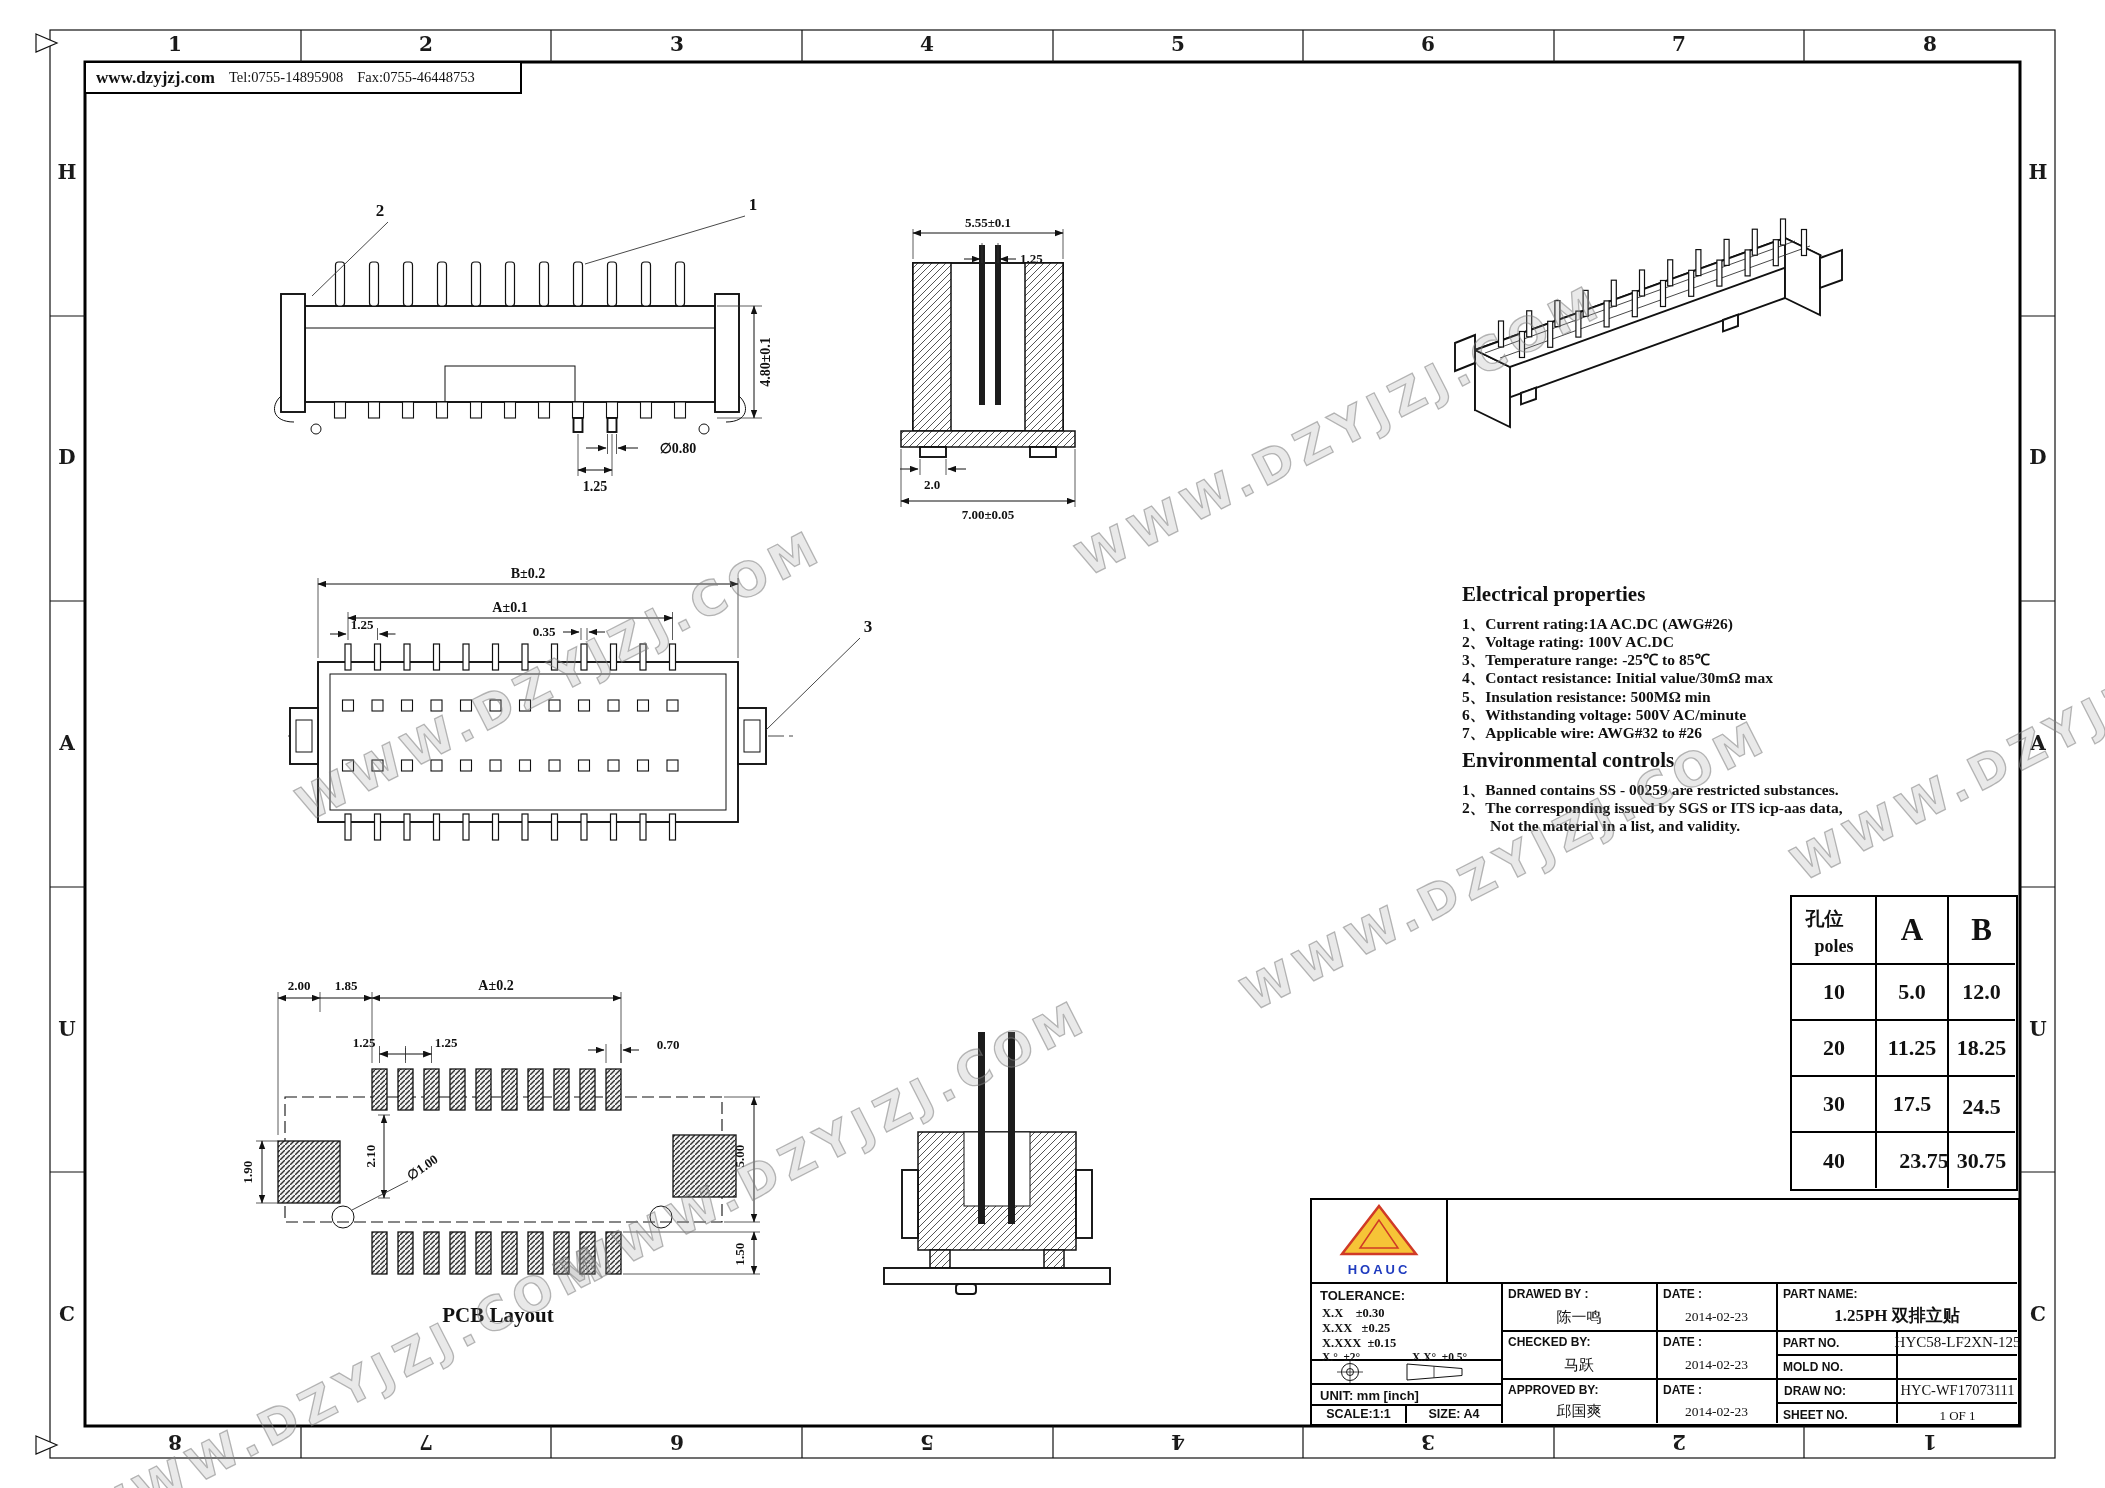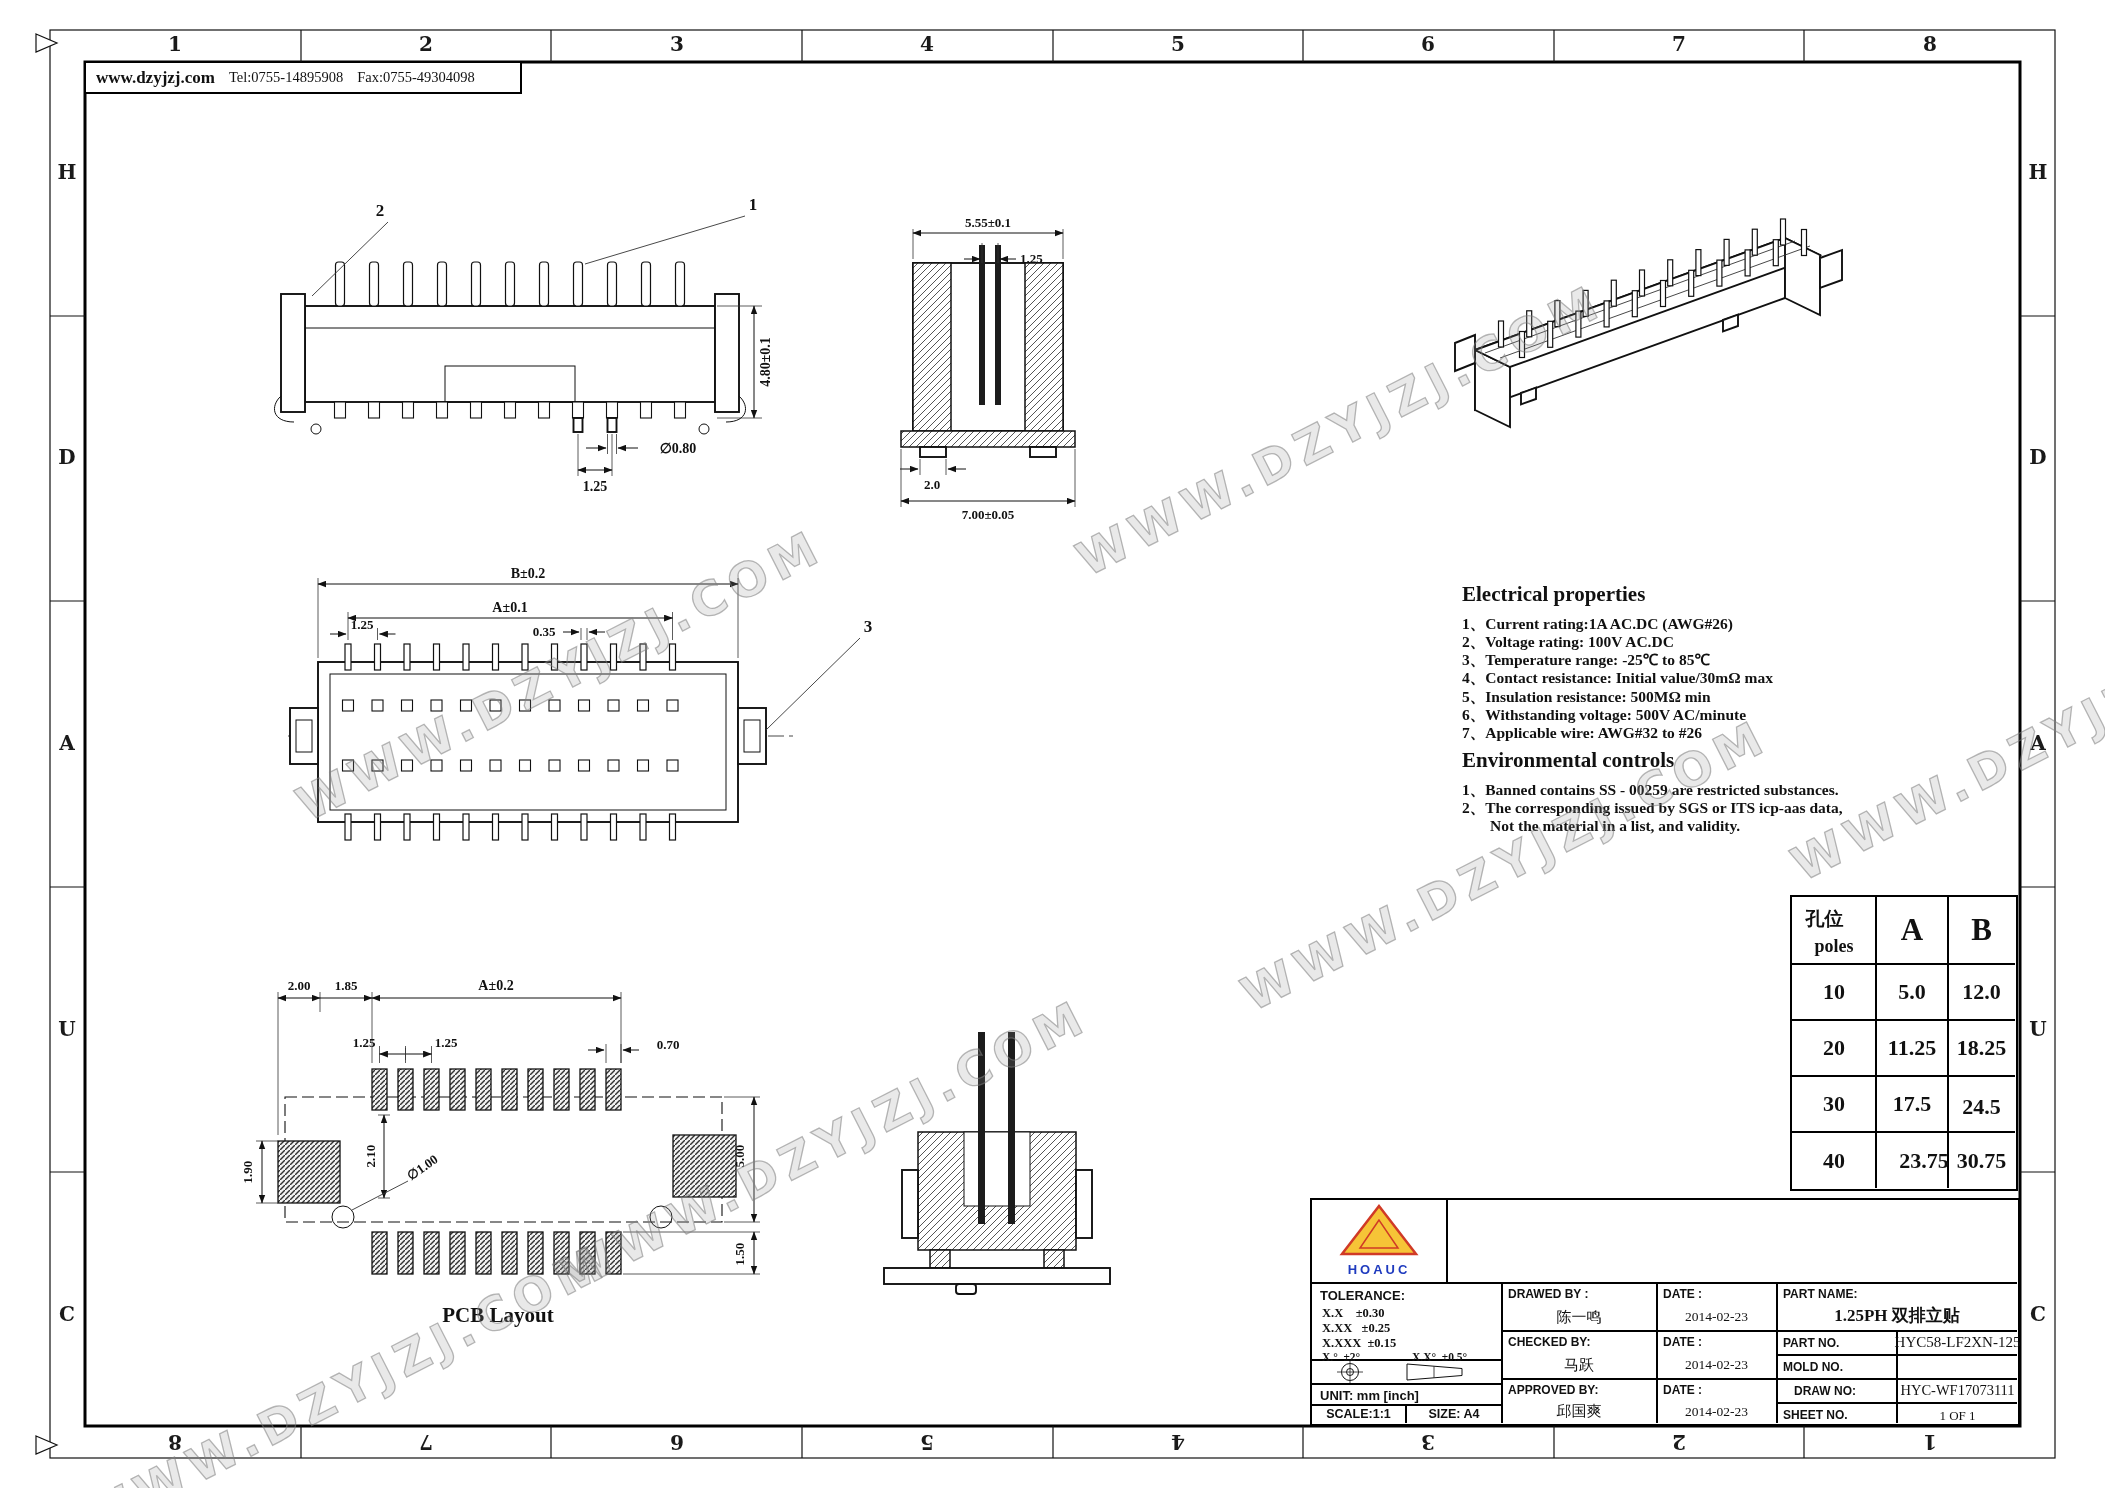--- a/index.html
+++ b/index.html
@@ -130,21 +130,21 @@
 <span class="zone" style="left:54px;top:1302px">C</span>
 <span class="zone" style="left:2025px;top:160px">H</span>
 <span class="zone" style="left:2025px;top:445px">D</span>
 <span class="zone" style="left:2025px;top:731px">A</span>
 <span class="zone" style="left:2025px;top:1017px">U</span>
 <span class="zone" style="left:2025px;top:1302px">C</span>
 
 <div class="abs" id="hdrbox" style="left:86px;top:63px;width:436px;height:31px">
   <span class="hdr-site">www.dzyjzj.com</span>
   <span class="hdr-tel">Tel:0755-14895908</span>
-  <span class="hdr-tel">Fax:0755-49304098</span>
+  <span class="hdr-tel">Fax:0755-46448753</span>
 </div>
 
 <svg class="abs" style="left:250px;top:190px;z-index:2" width="540" height="335">
   <rect x="55" y="116" width="410" height="96" class="lnw"></rect>
   <line x1="55" y1="138" x2="465" y2="138" class="ln"></line>
   <rect x="195" y="176" width="130" height="36" class="ln"></rect>
   <g id="front-pins">
       <rect x="85.5" y="72" width="9" height="44" rx="3" class="pin"></rect>
       <rect x="119.5" y="72" width="9" height="44" rx="3" class="pin"></rect>
       <rect x="153.5" y="72" width="9" height="44" rx="3" class="pin"></rect>
@@ -539,21 +539,21 @@
   <div class="tbt" style="left:351px;top:183px">DATE :</div>
   <div class="tbv" style="left:190px;top:200px;width:154px;height:23px;font-size:15px">邱国爽</div>
   <div class="tbv" style="left:345px;top:200px;width:119px;height:23px;font-size:13.5px">2014-02-23</div>
 
   <div class="tbt" style="left:471px;top:87px">PART  NAME:</div>
   <div class="tbv" style="left:465px;top:101px;width:240px;height:29px;font-size:17px;font-weight:bold">1.25PH 双排立贴</div>
   <div class="tbt" style="left:471px;top:136px">PART  NO.</div>
   <div class="tbv" style="left:586px;top:130px;width:119px;height:24px;font-size:15px">HYC58-LF2XN-125</div>
   <div class="tbt" style="left:471px;top:160px">MOLD  NO.</div>
   <div class="tbv" style="left:586px;top:154px;width:119px;height:24px;font-size:15px"></div>
-  <div class="tbt" style="left:482px;top:184px">DRAW  NO:</div>
+  <div class="tbt" style="left:472px;top:184px">DRAW  NO:</div>
   <div class="tbv" style="left:586px;top:178px;width:119px;height:24px;font-size:14.5px">HYC-WF17073111</div>
   <div class="tbt" style="left:471px;top:208px">SHEET  NO.</div>
   <div class="tbv" style="left:586px;top:202px;width:119px;height:28px;font-size:13px">1 OF 1</div>
 </div>
 
 <span class="wm" style="left:560px;top:675px">WWW.DZYJZJ.COM</span>
 <span class="wm" style="left:1340px;top:430px">WWW.DZYJZJ.COM</span>
 <span class="wm" style="left:1505px;top:865px">WWW.DZYJZJ.COM</span>
 <span class="wm" style="left:825px;top:1145px">WWW.DZYJZJ.COM</span>
 <span class="wm" style="left:2055px;top:735px">WWW.DZYJZJ.COM</span>

